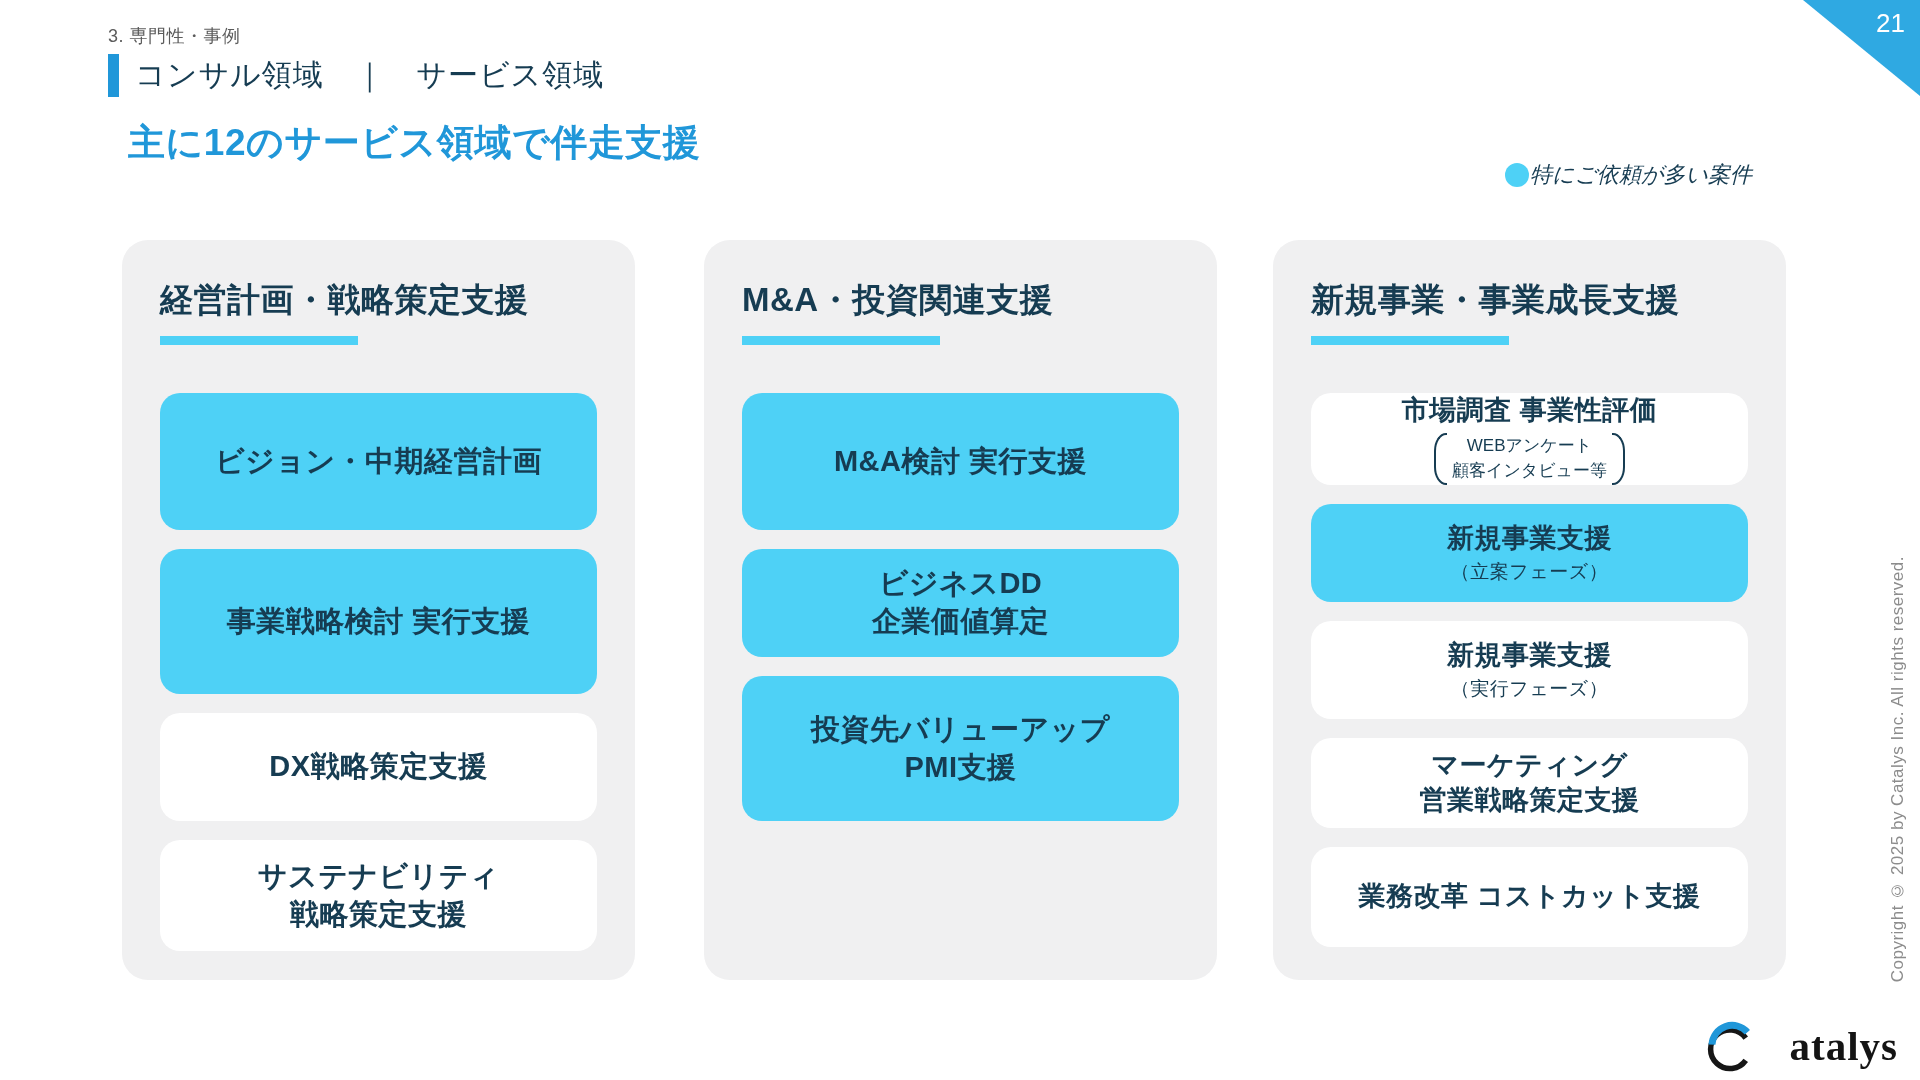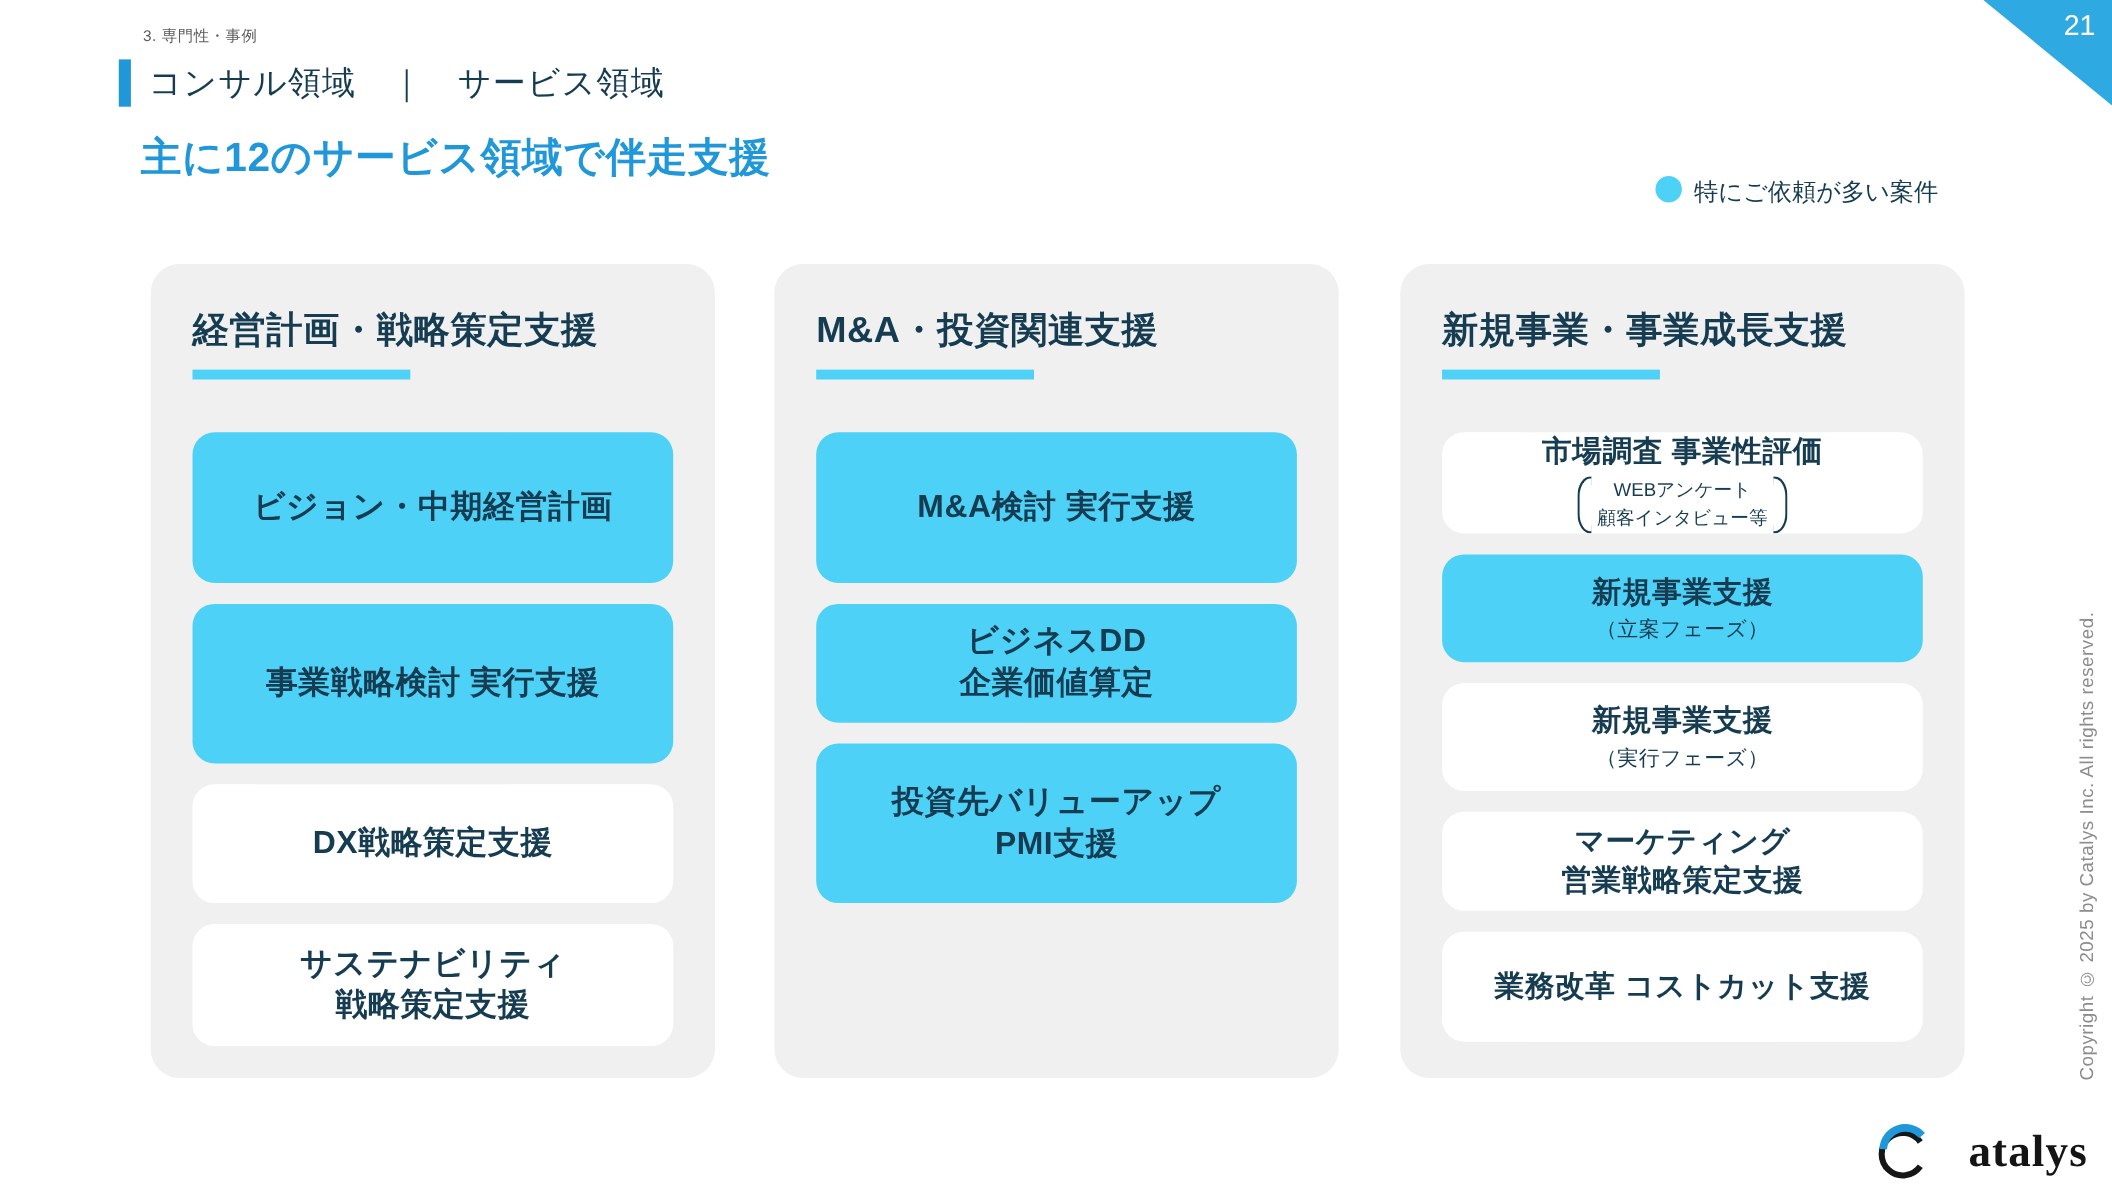--- a/index.html
+++ b/index.html
@@ -6,39 +6,39 @@
     --accent:#2097d9;
     --box-blue:#4ed1f6;
     --panel:#f0f0f1;
     --navy:#163c52;
     --tri:#2fa9e2;
   }
   *{margin:0;padding:0;box-sizing:border-box;}
   body{background:#ffffff;font-family:"Liberation Sans","DejaVu Sans",sans-serif;}
   .slide{position:relative;width:1920px;height:1080px;background:#ffffff;overflow:hidden;}
 
-  .eyebrow{position:absolute;left:130px;top:24px;font-size:14px;color:#5b5b5b;letter-spacing:0.5px;}
+  .eyebrow{position:absolute;left:108px;top:24px;font-size:18px;color:#5b5b5b;letter-spacing:0.5px;}
 
   .section-head{position:absolute;left:108px;top:54px;display:flex;align-items:center;gap:16px;justify-content:center;}
   .accent-bar{width:11px;height:43px;background:var(--accent);}
   .section-title{font-size:30px;color:var(--navy);letter-spacing:1px;}
 
   .main-title{position:absolute;left:128px;top:118px;font-size:37px;font-weight:bold;color:var(--accent);letter-spacing:0.5px;}
 
-  .legend{position:absolute;left:1505px;top:160px;display:flex;align-items:flex-start;gap:11px;}
+  .legend{position:absolute;left:1505px;top:160px;display:flex;align-items:center;gap:1px;font-style:italic;}
   .legend-dot{width:24px;height:24px;border-radius:50%;background:var(--box-blue);flex:none;}
   .legend-label{font-size:22px;color:var(--navy);}
 
   .page-corner{position:absolute;top:0;right:0;width:117px;height:96px;background:var(--tri);
     clip-path:polygon(0 0,100% 0,100% 100%);}
   .page-number{position:absolute;top:8px;right:15px;color:#ffffff;font-size:26px;z-index:2;}
 
   .panel{position:absolute;top:240px;width:513px;height:740px;background:var(--panel);
     border-radius:26px;padding:38px 38px 0 38px;}
-  .panel-1{left:137px;}
+  .panel-1{left:122px;}
   .panel-2{left:704px;}
   .panel-3{left:1273px;}
   .panel-header{font-size:33px;font-weight:bold;color:var(--navy);letter-spacing:0.5px;white-space:nowrap;}
   .hdr-underline{width:198px;height:9px;background:var(--box-blue);margin-top:13px;margin-bottom:42px;}
 
   .box-stack{display:flex;flex-direction:column;gap:19px;margin-top:48px;}
   .box{background:#ffffff;border-radius:20px;display:flex;flex-direction:column;
     align-items:center;justify-content:center;text-align:center;color:var(--navy);}
   .box.highlight{background:var(--box-blue);}
   .box-label{font-size:29px;font-weight:bold;line-height:1.3;letter-spacing:0.5px;white-space:nowrap;}

